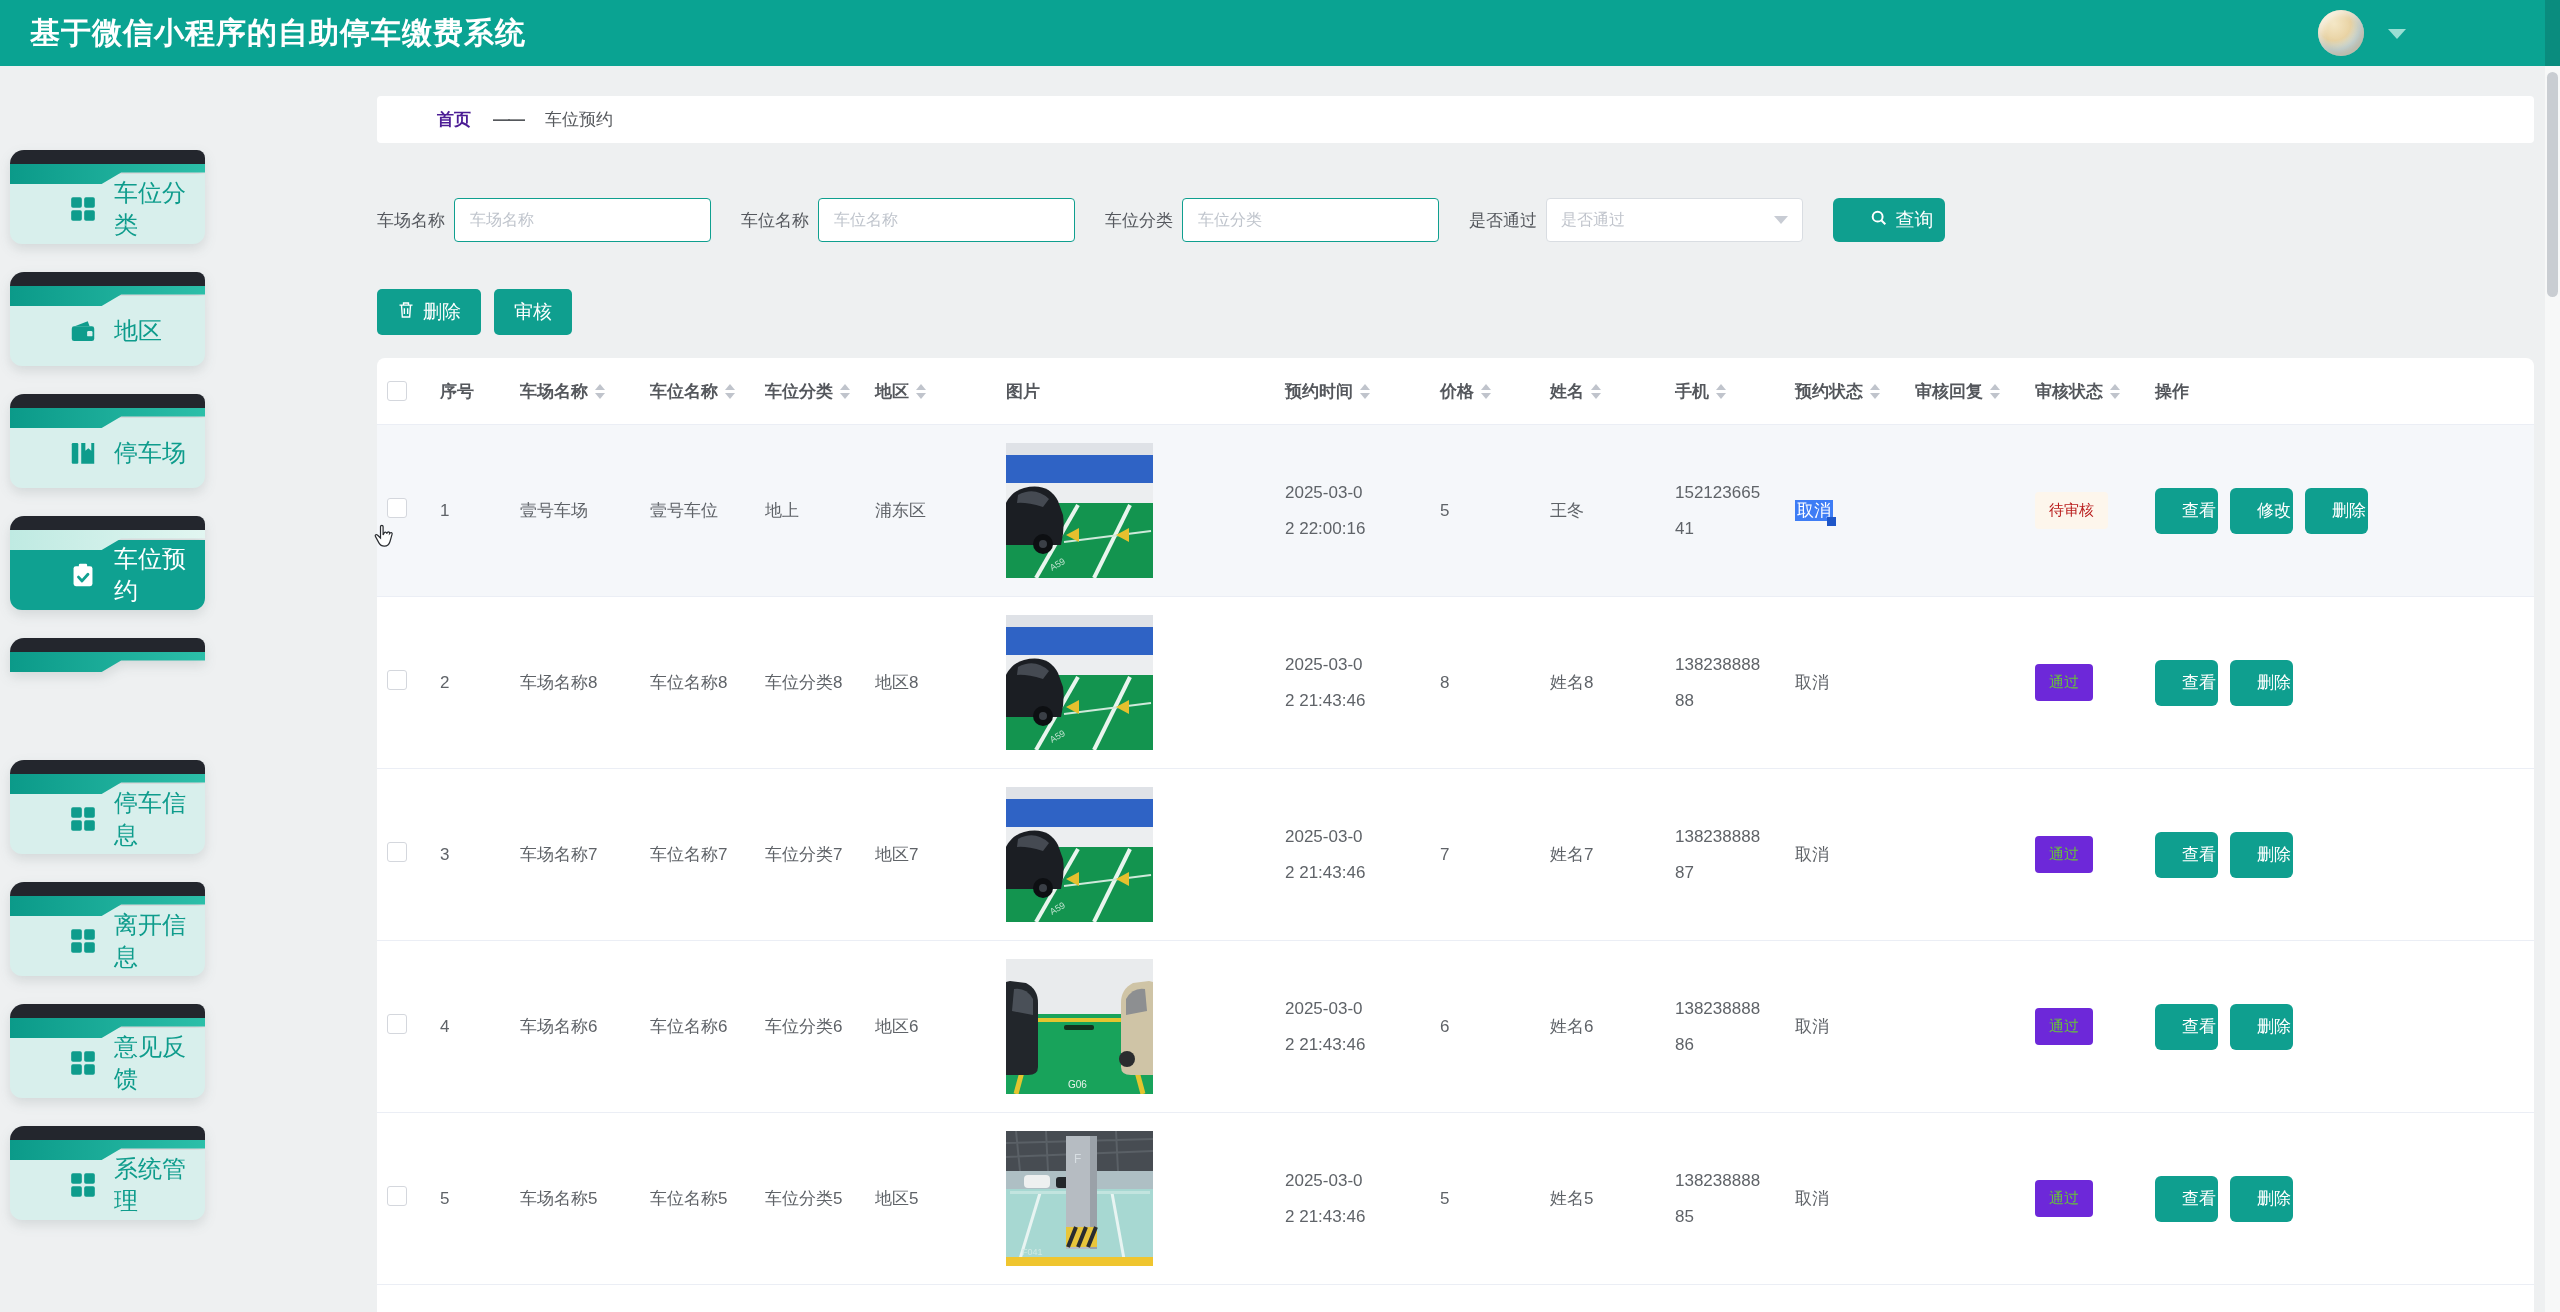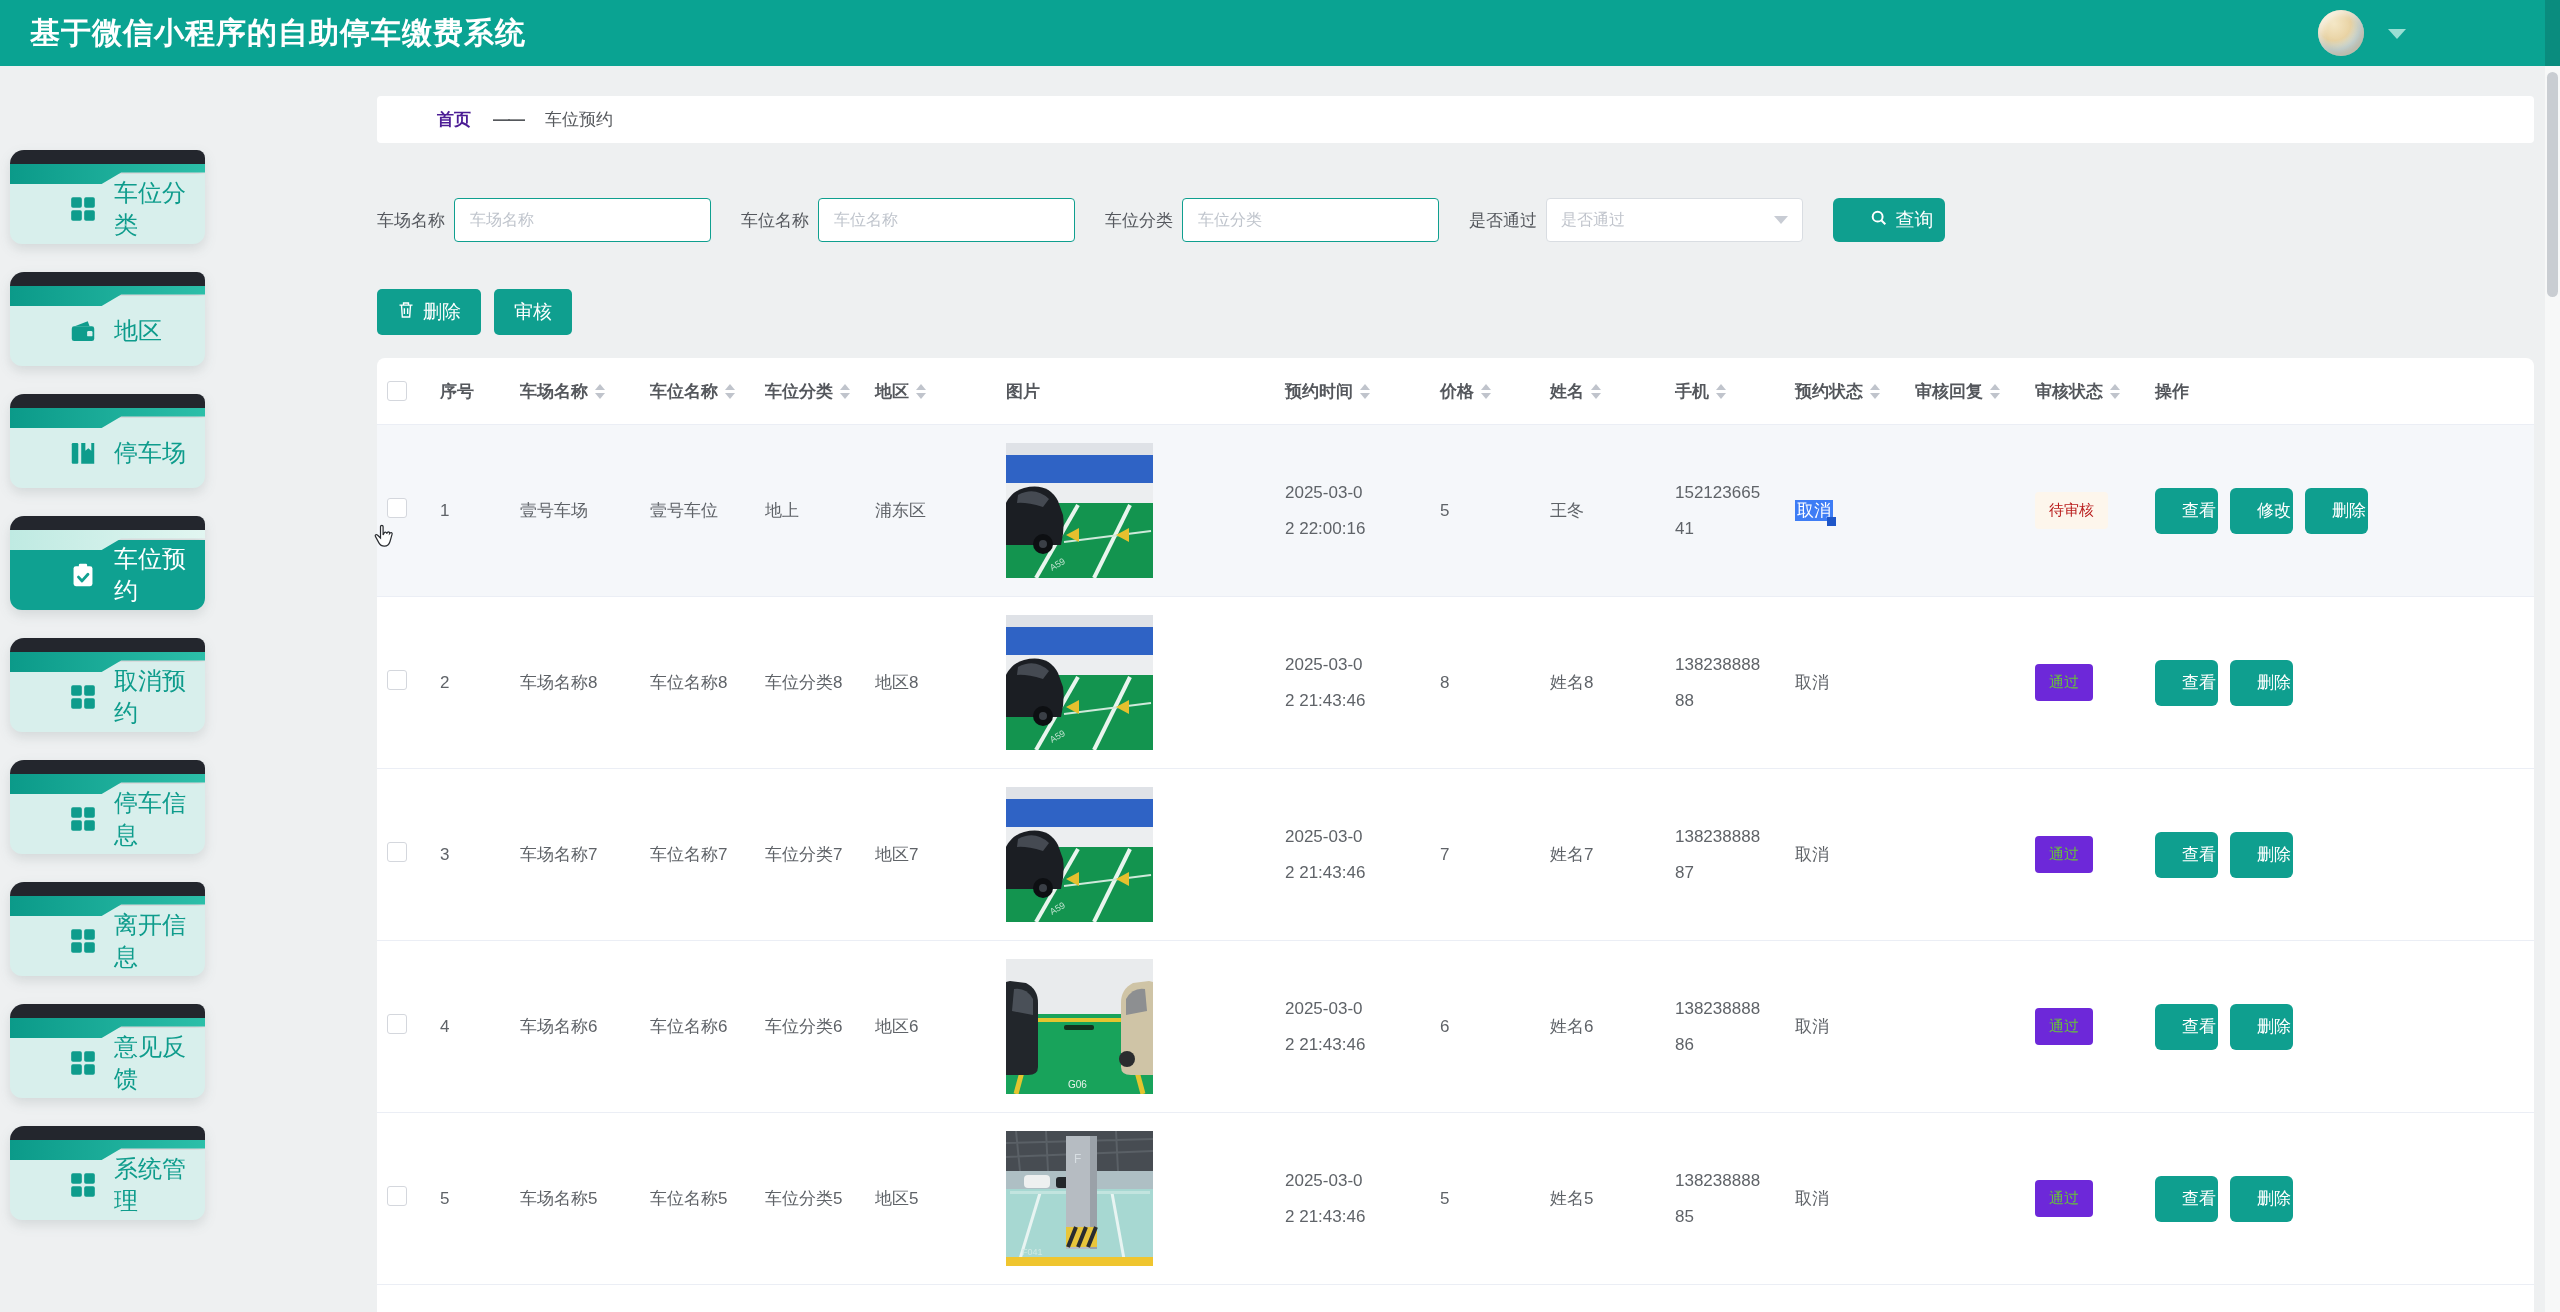--- a/index.html
+++ b/index.html
@@ -153,31 +153,20 @@
               <rect x="7.5" y="1.5" width="7" height="4.5" rx="1"></rect>
               <path d="M7.2 12.8 l3 3.2 5 -5.6" stroke="#0fa191" stroke-width="2.4" fill="none" stroke-linecap="round" stroke-linejoin="round"></path>
             </svg>
           </span>
           <span class="si-label">车位预约</span>
         </div>
       </div>
       <div class="side-item">
         <div class="si-dark"></div>
         <div class="si-band"></div>
-        <div class="si-body">
-          <span class="si-icon">
-            <svg viewBox="0 0 22 22">
-              <rect x="1" y="1" width="9" height="9" rx="1.5"></rect>
-              <rect x="12" y="1" width="9" height="9" rx="1.5"></rect>
-              <rect x="1" y="12" width="9" height="9" rx="1.5"></rect>
-              <rect x="12" y="12" width="9" height="9" rx="1.5"></rect>
-            </svg>
-          </span>
-          <span class="si-label">取消预约</span>
-        </div>
       </div>
       <div class="side-item">
         <div class="si-dark"></div>
         <div class="si-band"></div>
         <div class="si-body">
           <span class="si-icon">
             <svg viewBox="0 0 22 22">
               <rect x="1" y="1" width="9" height="9" rx="1.5"></rect>
               <rect x="12" y="1" width="9" height="9" rx="1.5"></rect>
               <rect x="1" y="12" width="9" height="9" rx="1.5"></rect>

